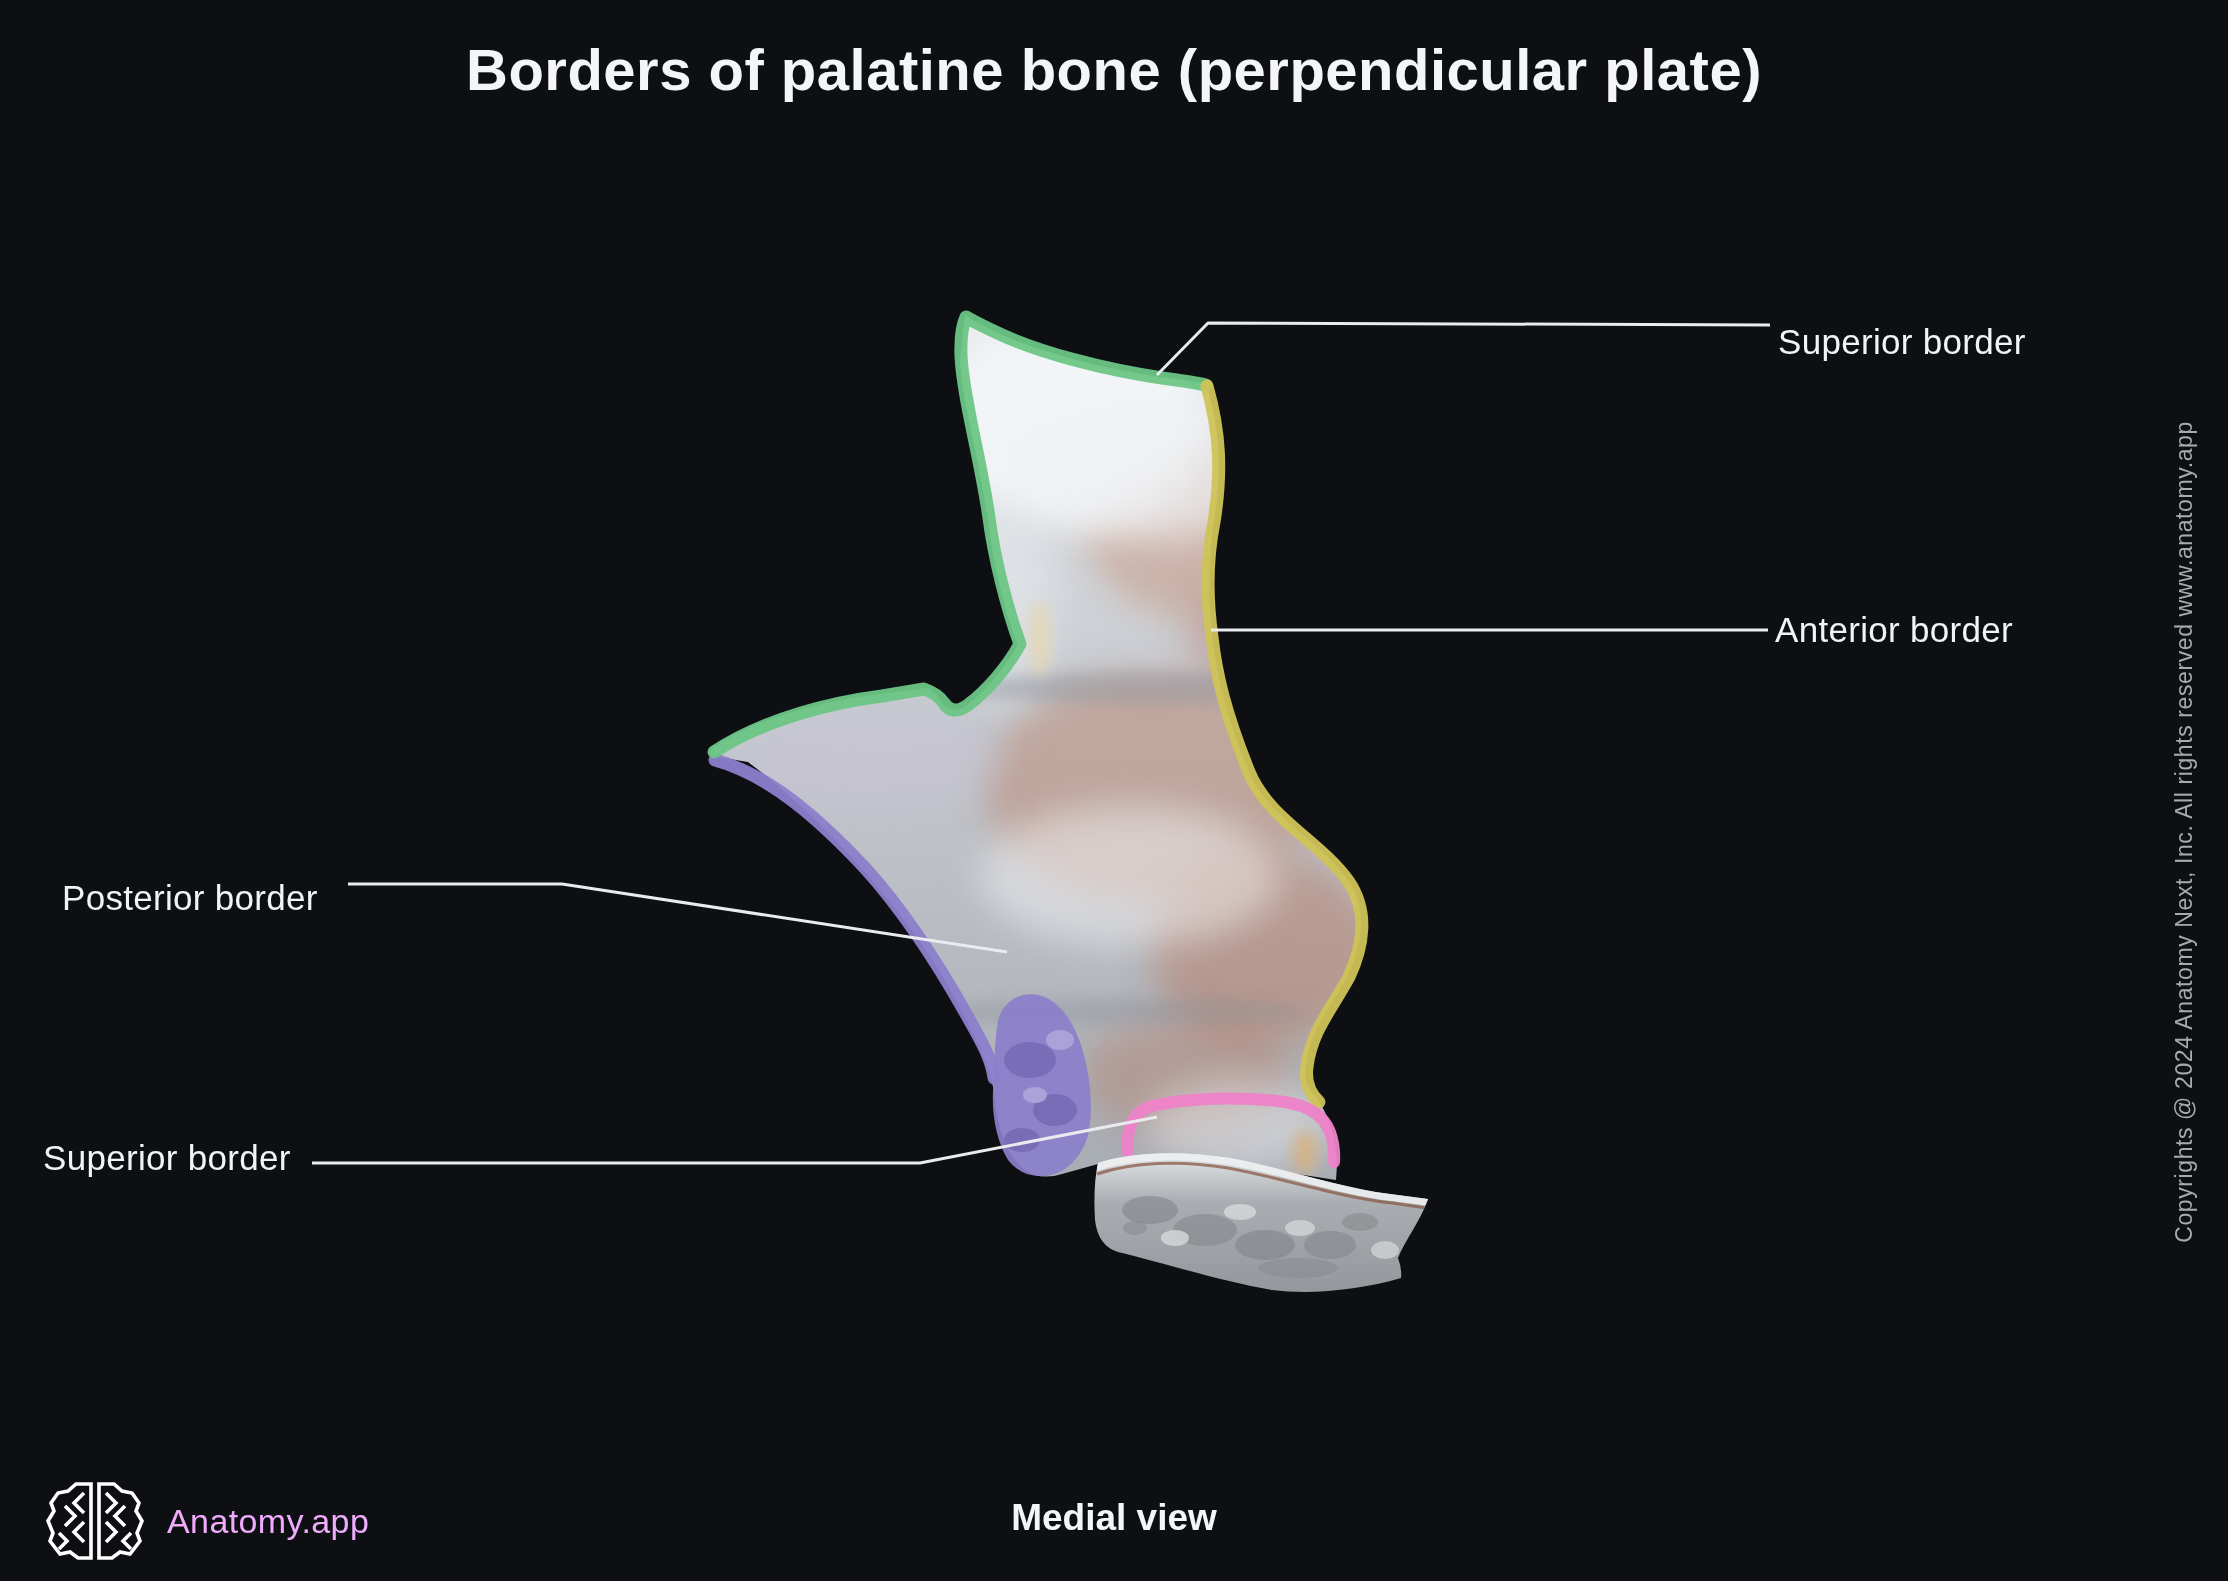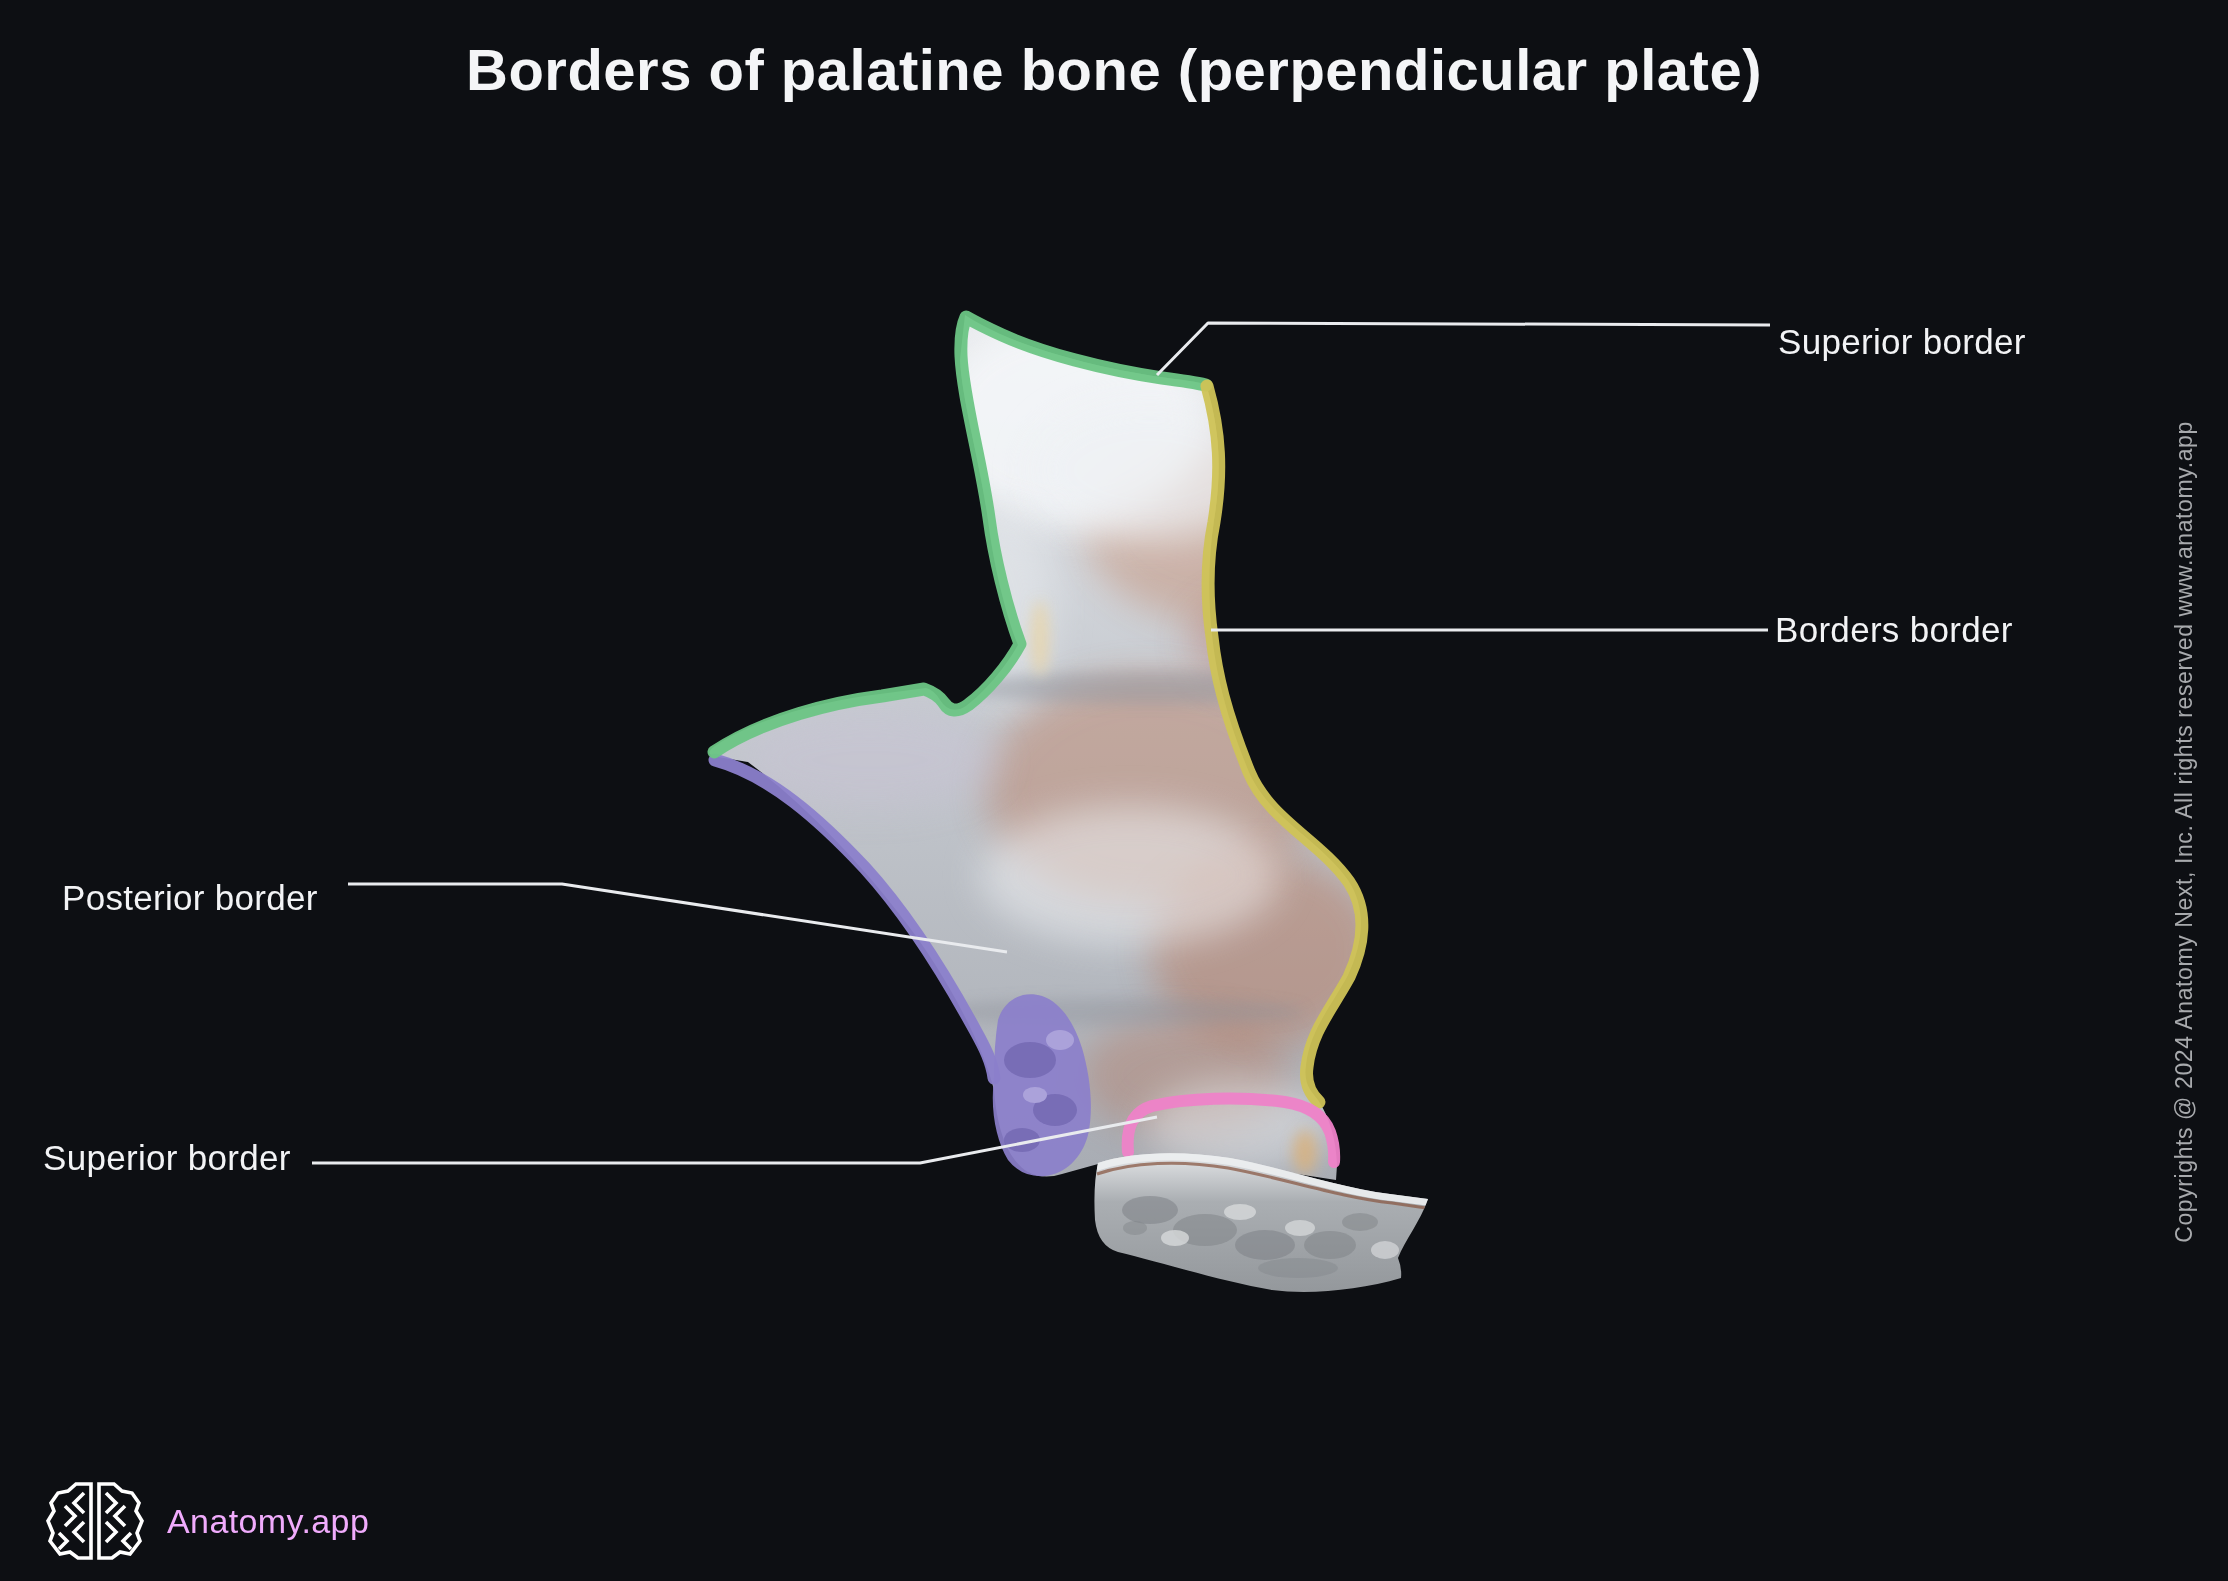--- a/index.html
+++ b/index.html
@@ -160,24 +160,25 @@
 
     <g stroke-width="3" fill="none" stroke-linejoin="round" stroke="#e9ebee">
       <polyline points="1770,325 1208,323 1157,375"></polyline>
       <polyline points="1768,630 1211,630"></polyline>
       <polyline points="348,884 562,884 1007,952"></polyline>
       <polyline points="312,1163 920,1163 1157,1117"></polyline>
     </g>
   </svg>
 
   <div class="anno-label lbl-superior">Superior border</div>
-  <div class="anno-label lbl-anterior">Borders border</div>
+  <div class="anno-label lbl-anterior">Anterior border</div>
   <div class="anno-label lbl-posterior">Posterior border</div>
   <div class="anno-label lbl-inferior">Superior border</div>
 
+  <div class="view-label">Medial view</div>
 
   <div class="brand">
     <svg width="100" height="86" viewBox="0 0 100 86" fill="none" stroke="#ffffff" stroke-width="3.6" stroke-linejoin="miter">
       <g>
         <path d="M 46 6 L 31 6 L 23 13 L 13 15 L 6 25 L 9 33 L 3 43 L 8 55 L 5 63 L 15 76 L 25 74 L 33 80 L 46 80 L 46 6 Z"></path>
         <path d="M 39 15 L 29 25 L 39 35"></path>
         <path d="M 20 28 L 30 38 L 20 48"></path>
         <path d="M 39 44 L 29 54 L 39 64"></path>
         <path d="M 14 55 L 22 63 L 14 71"></path>
       </g>

